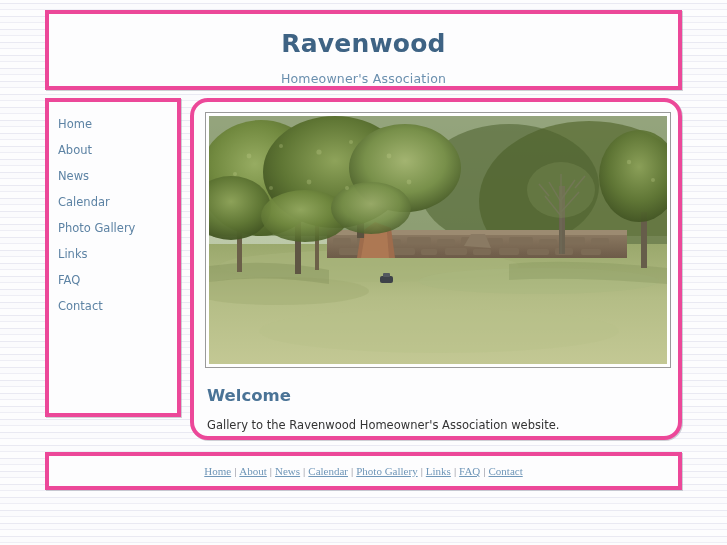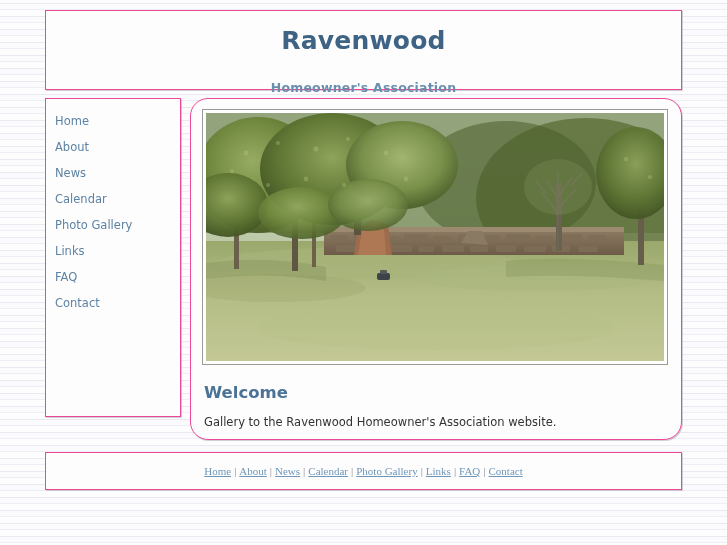--- a/index.html
+++ b/index.html
@@ -33,21 +33,21 @@
   .page {
     position: relative;
     width: 727px;
     height: 545px;
   }
 
   
   .panel {
     position: absolute;
     background: #fdfdfe;
-    border: 1px solid #ec4899;
+    border: 4px solid #ec4899;
     box-shadow: 1px 1px 0 rgba(150,150,165,0.45);
     box-sizing: border-box;
   }
 
   
   #header {
     left: 45px;
     top: 10px;
     width: 637px;
     height: 80px;
@@ -56,24 +56,24 @@
   .site-title {
     margin: 0;
     padding-top: 15px;
     font-size: 25px;
     font-weight: bold;
     color: #3e6384;
     letter-spacing: 0.2px;
     font-family: "DejaVu Sans", sans-serif;
   }
   .site-subtitle {
-    margin: 12px;
+    margin: 0;
     padding-top: 13px;
     font-size: 12.5px;
-    font-weight: bold;
+    font-weight: normal;
     color: #6a8fae;
     letter-spacing: 0.2px;
   }
 
   
   #sidebar {
     left: 45px;
     top: 98px;
     width: 136px;
     height: 319px;

